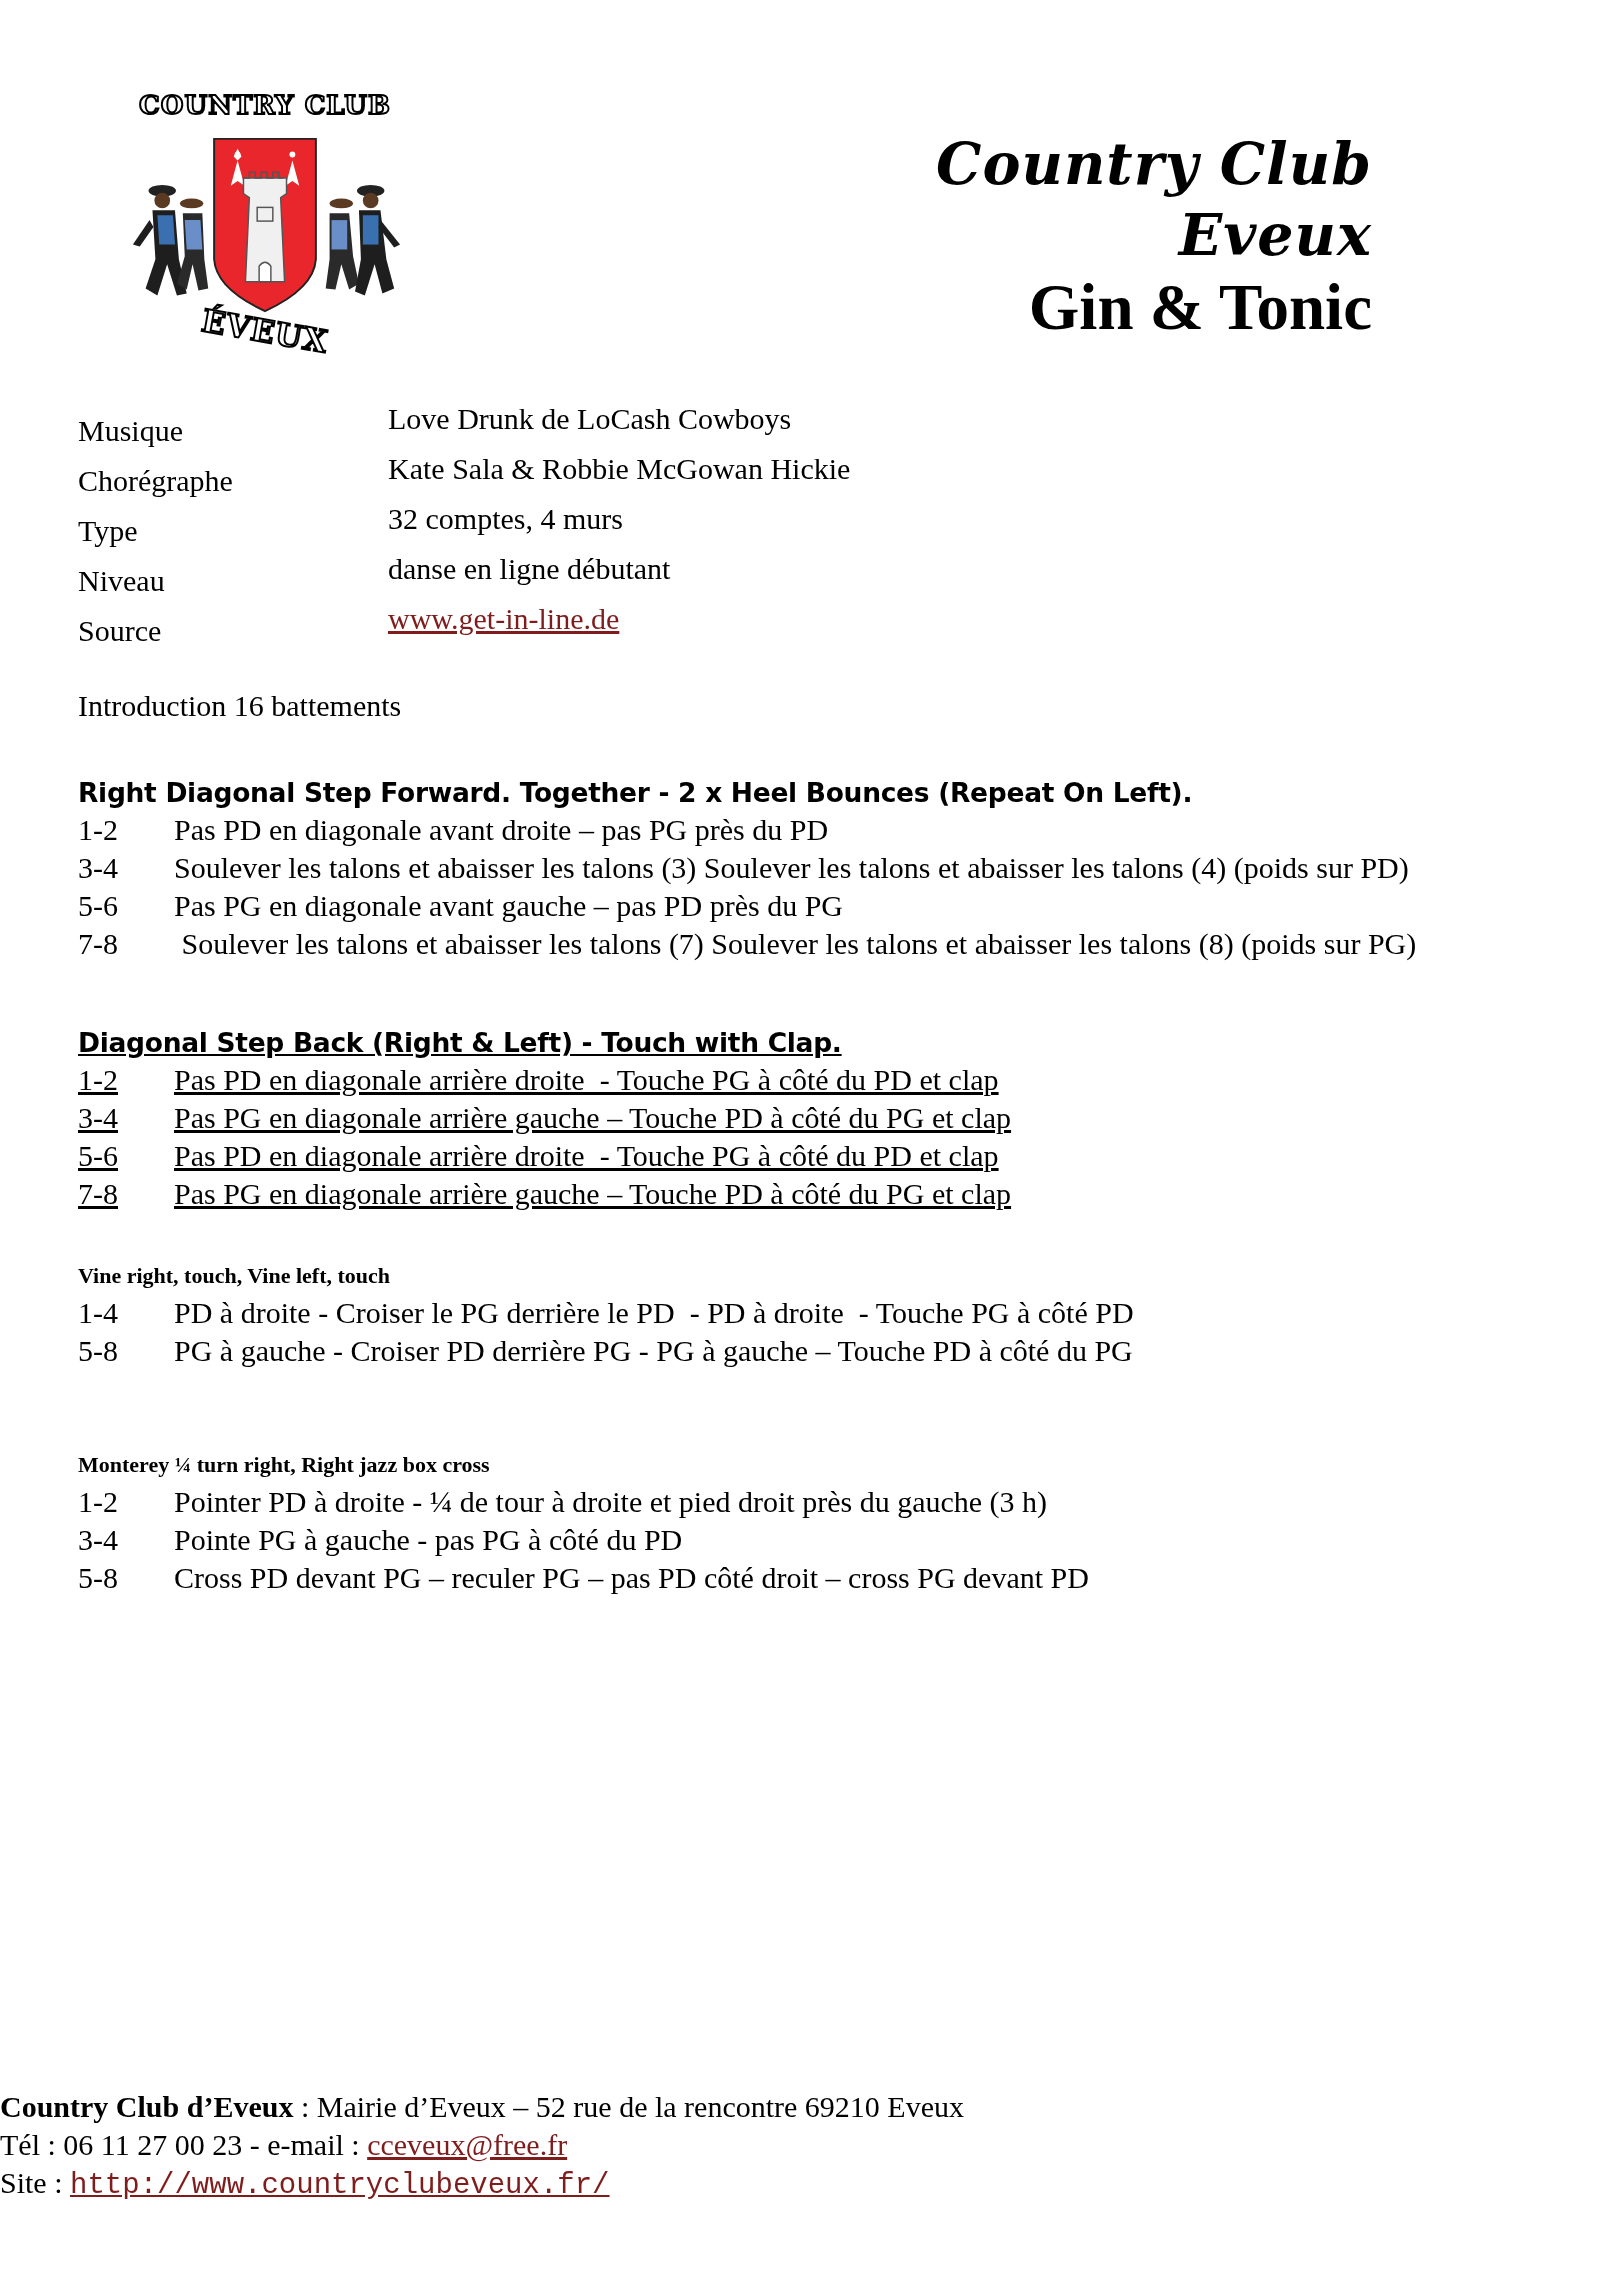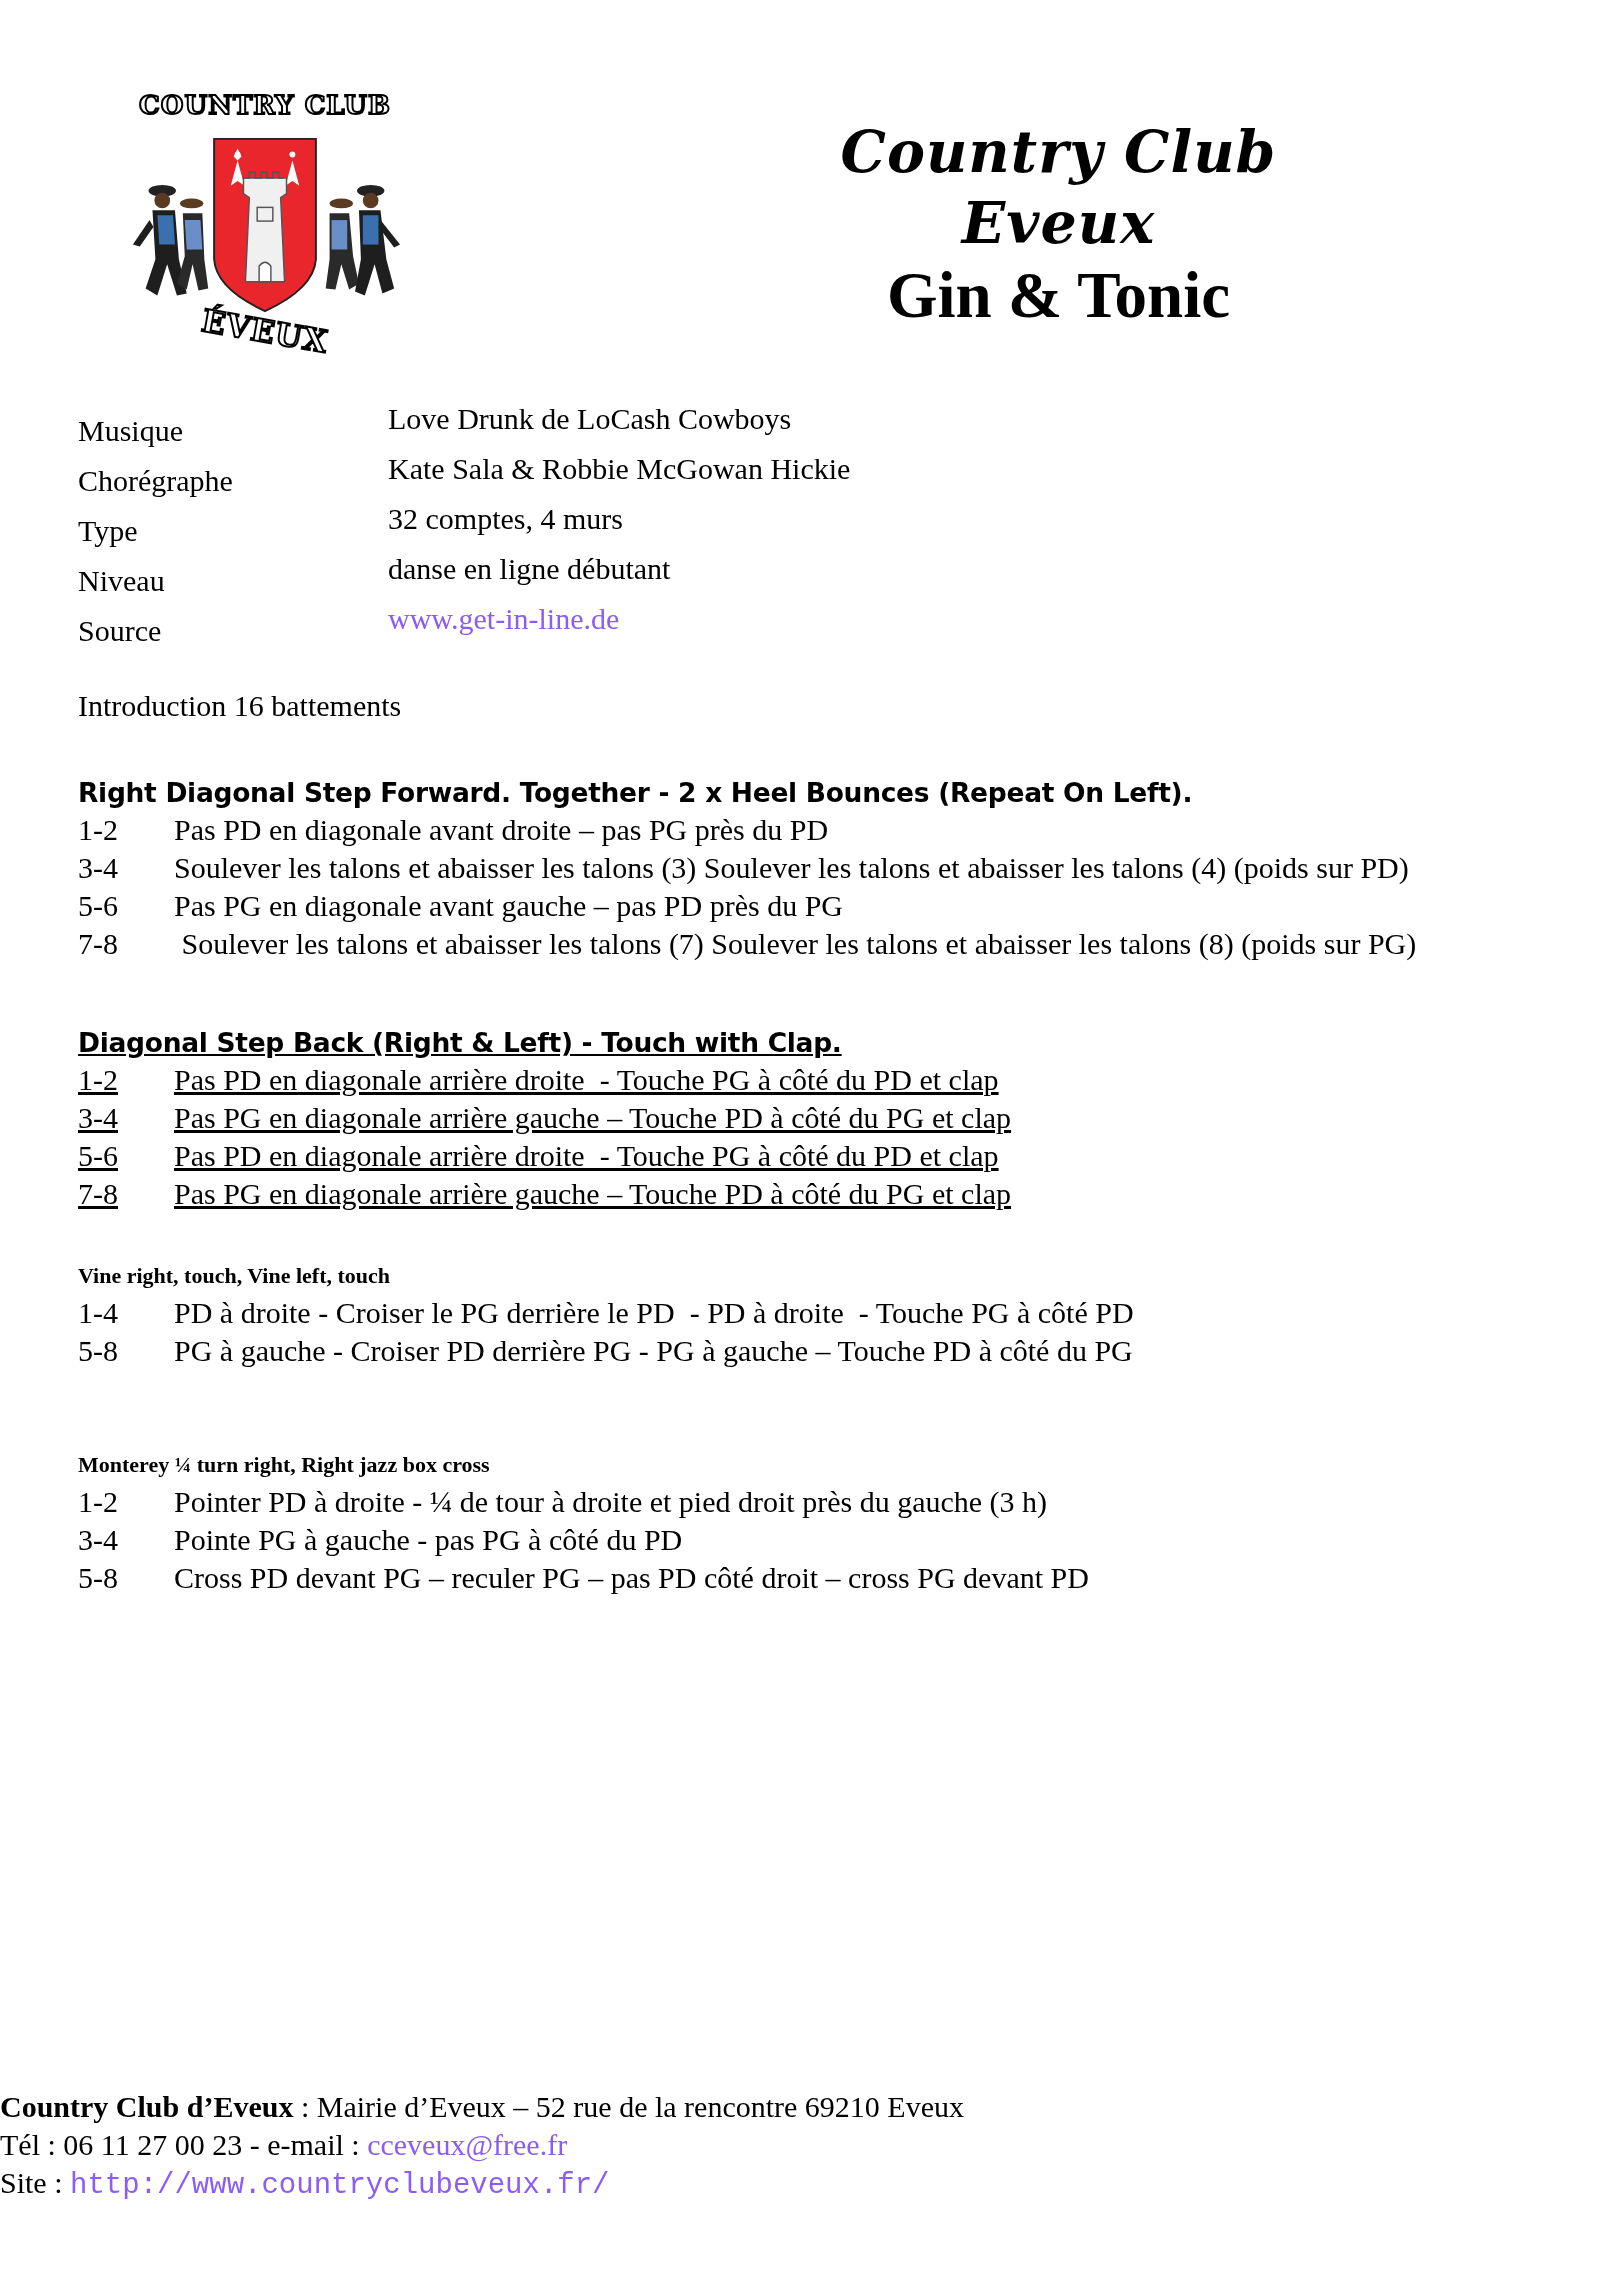--- a/index.html
+++ b/index.html
@@ -13,35 +13,35 @@
   #logo { left: 118px; top: 88px; width: 294px; height: 274px; }
   .logo-top, .logo-bottom {
     position: absolute; left: 0; width: 294px; text-align: center;
     font-family: "DejaVu Serif", serif; font-weight: bold; color: #fff;
     -webkit-text-stroke: 2px #000; letter-spacing: 1px;
   }
   .logo-top { top: 2px; font-size: 26px; }
   .logo-bottom { top: 225px; font-size: 31px; transform: rotate(10deg); }
 
   
-  #title-block { left: 745px; top: 116px; width: 627px; text-align: center; }
+  #title-block { left: 745px; top: 128px; width: 627px; text-align: right; }
   .club-title {
     font-family: "DejaVu Serif", serif; font-style: italic; font-weight: bold;
     font-size: 57px; line-height: 71px; letter-spacing: 1px;
   }
   .dance-title {
     font-family: "Liberation Serif", serif; font-weight: bold;
     font-size: 65px; line-height: 74px;
   }
 
   
   #info { left: 78px; top: 400px; font-size: 30px; line-height: 38px; }
   .info-row { display: flex; }
   .info-label { width: 310px; margin-top: 12px; }
-  a.link { color: #8b5cf6; }
+  a.link { color: #7f1d1d; text-decoration: underline; }
 
   #intro { left: 78px; top: 664px; font-size: 30px; line-height: 37px; margin-top: 23px; }
 
   
   .section { position: absolute; left: 78px; }
   .sec-title-sans {
     font-family: "DejaVu Sans", "Liberation Sans", sans-serif; font-weight: bold;
     font-size: 26.5px; line-height: 37px; letter-spacing: -0.3px;
   }
   .sec-title-serif {

